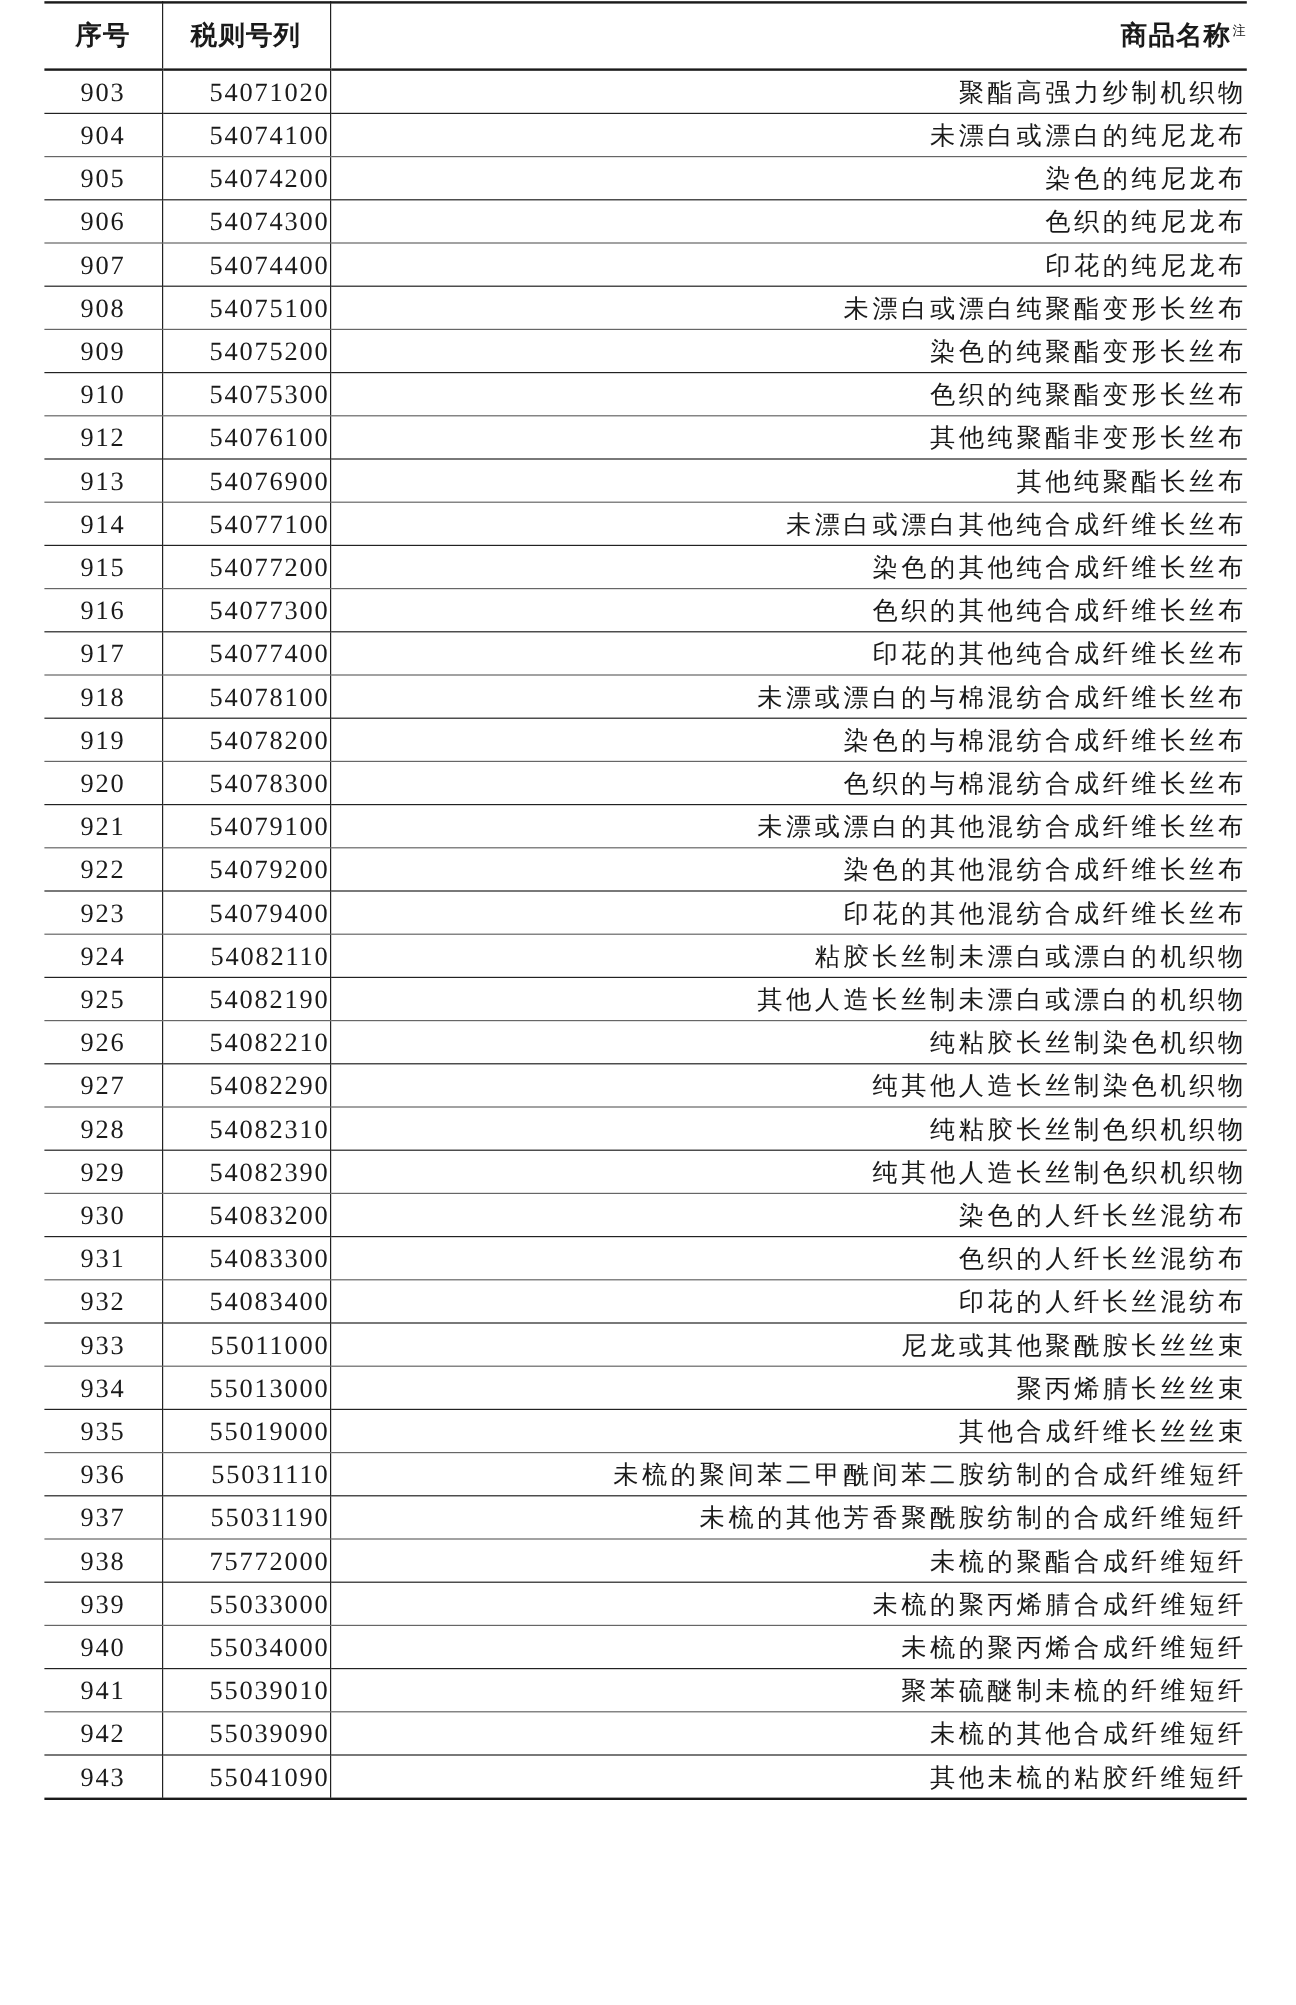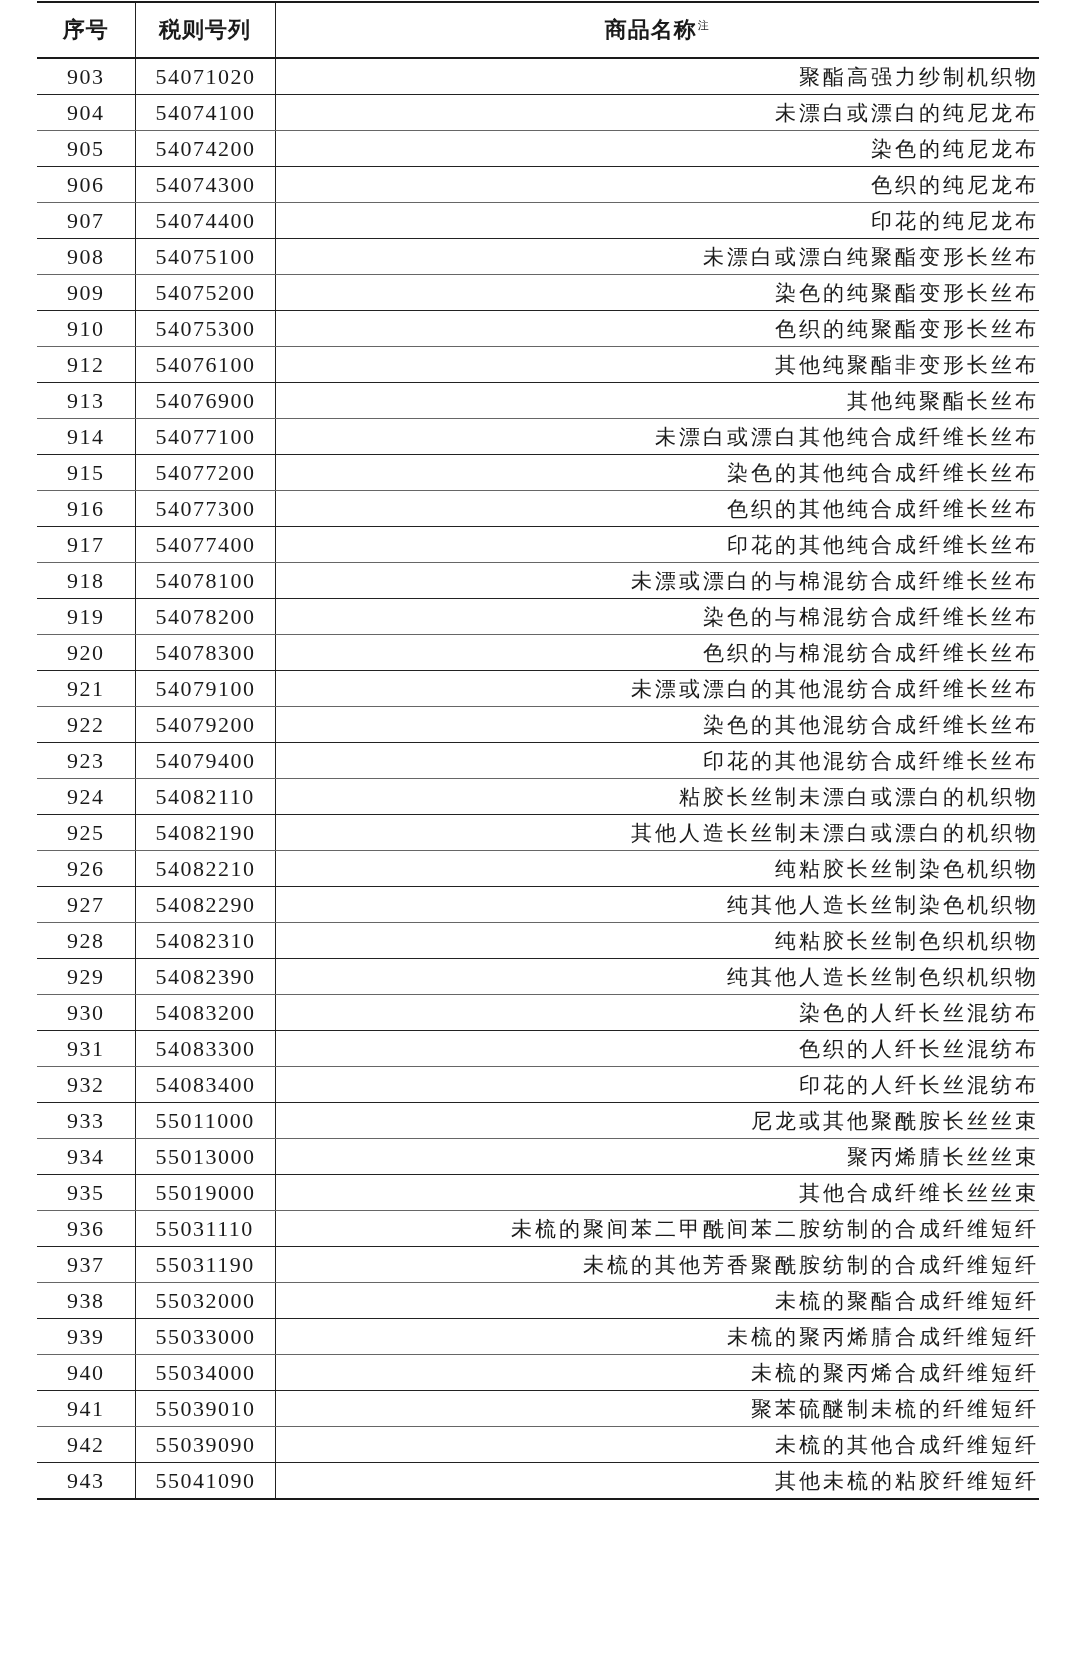--- a/index.html
+++ b/index.html
@@ -34,21 +34,21 @@
       font-family: "DejaVu Sans", "Liberation Sans", sans-serif;
       font-weight: bold;
       font-size: 22px;
       letter-spacing: 1px;
       border-bottom: 2px solid #1a1a1a;
       border-right: 1.5px solid #222;
       text-align: center;
       vertical-align: middle;
       padding: 0;
     }
-    .tariff-table th:last-child { border-right: none; }
+    .tariff-table th:last-child { border-right: none; text-align: right; }
     .tariff-table th sup {
       font-size: 11px;
       font-weight: normal;
       vertical-align: super;
       margin-left: 1px;
     }
 
     .tariff-table td {
       height: 35px;
       padding: 0;
@@ -64,21 +64,21 @@
     .tariff-table tr:last-child td { border-bottom: none; font-family: Liberation Serif, serif; }
     .tariff-table td:last-child { border-right: none; }
 
     .tariff-table td.seq {
       text-align: center;
       font-family: "Liberation Serif", "DejaVu Serif", serif;
       font-size: 22px;
       letter-spacing: 1.5px;
     }
     .tariff-table td.code {
-      text-align: left;
+      text-align: right;
       font-family: "Liberation Serif", "DejaVu Serif", serif;
       font-size: 22px;
       letter-spacing: 1.5px;
       padding-left: 20px;
     }
     .tariff-table td.name {
       text-align: right;
       padding-left: 12px;
       font-family: "DejaVu Sans", "Liberation Sans", sans-serif;
       font-size: 21px;
@@ -280,21 +280,21 @@
         <td class="code">55031110</td>
         <td class="name">未梳的聚间苯二甲酰间苯二胺纺制的合成纤维短纤</td>
       </tr>
       <tr>
         <td class="seq">937</td>
         <td class="code">55031190</td>
         <td class="name">未梳的其他芳香聚酰胺纺制的合成纤维短纤</td>
       </tr>
       <tr>
         <td class="seq">938</td>
-        <td class="code">55032000</td>
+        <td class="code">75772000</td>
         <td class="name">未梳的聚酯合成纤维短纤</td>
       </tr>
       <tr>
         <td class="seq">939</td>
         <td class="code">55033000</td>
         <td class="name">未梳的聚丙烯腈合成纤维短纤</td>
       </tr>
       <tr>
         <td class="seq">940</td>
         <td class="code">55034000</td>

